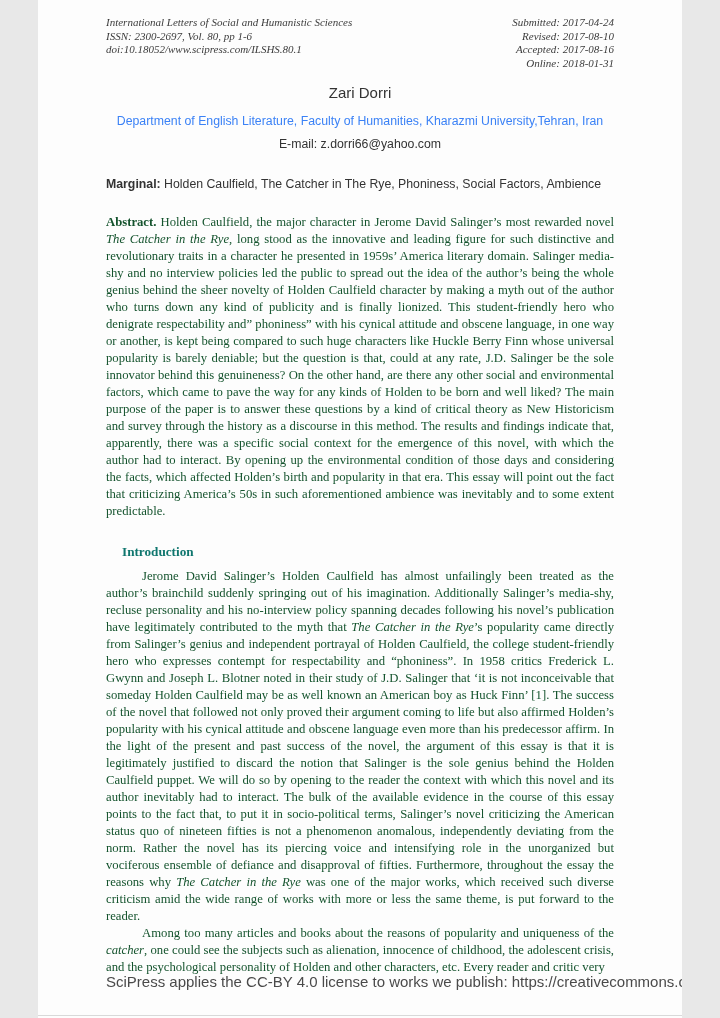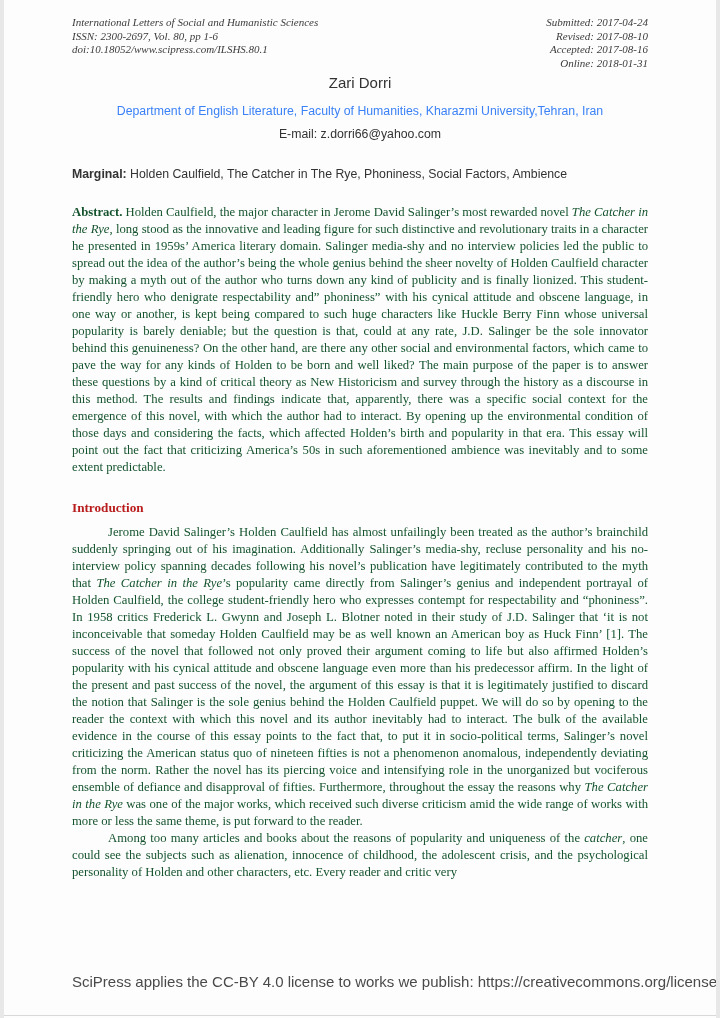--- a/index.html
+++ b/index.html
@@ -2,21 +2,21 @@
 <html><head>
 <meta charset="utf-8">
 <style>
   html, body {
     margin: 0;
     padding: 0;
     background: #e8e8e8;
   }
   .page {
     position: relative;
-    width: 712px;
+    width: 644px;
     height: 1018px;
     margin: 0 auto;
     background: #fdfdfd;
     box-sizing: border-box;
     padding: 16px 68px 0 68px;
     color: #2f2f2f;
     font-family: "Liberation Serif", serif;
     overflow: hidden;
   }
   
@@ -35,21 +35,21 @@
   .title {
     margin: 24px 0 0 0;
     text-align: center;
     font-family: "Liberation Sans", sans-serif;
     font-weight: bold;
     font-size: 16.5px;
     line-height: 20px;
     color: #262626;
   }
   .author {
-    margin-top: 4px;
+    margin-top: 14px;
     text-align: center;
     font-family: "Liberation Sans", sans-serif;
     font-size: 15px;
     color: #333;
   }
   .affiliation {
     margin-top: 13px;
     text-align: center;
     font-family: "Liberation Sans", sans-serif;
     font-size: 12.3px;
@@ -75,24 +75,24 @@
   
   .abstract, .body-par {
     margin: 0;
     font-size: 12.7px;
     line-height: 17px;
     text-align: justify;
     color: #14532d;
   }
   .abstract { margin-top: 23px; }
   .section-heading {
-    margin: 24px 0 8px 0;
+    margin: 24px 0 8px 16px;
     font-size: 13.2px;
     font-weight: bold;
-    color: #b91c1c;
+    color: #0f766e;
   }
   .body-par { text-indent: 36px; }
 
   
   .footer {
     position: absolute;
     left: 68px;
     top: 973px;
     font-family: "Liberation Sans", sans-serif;
     font-size: 15px;

